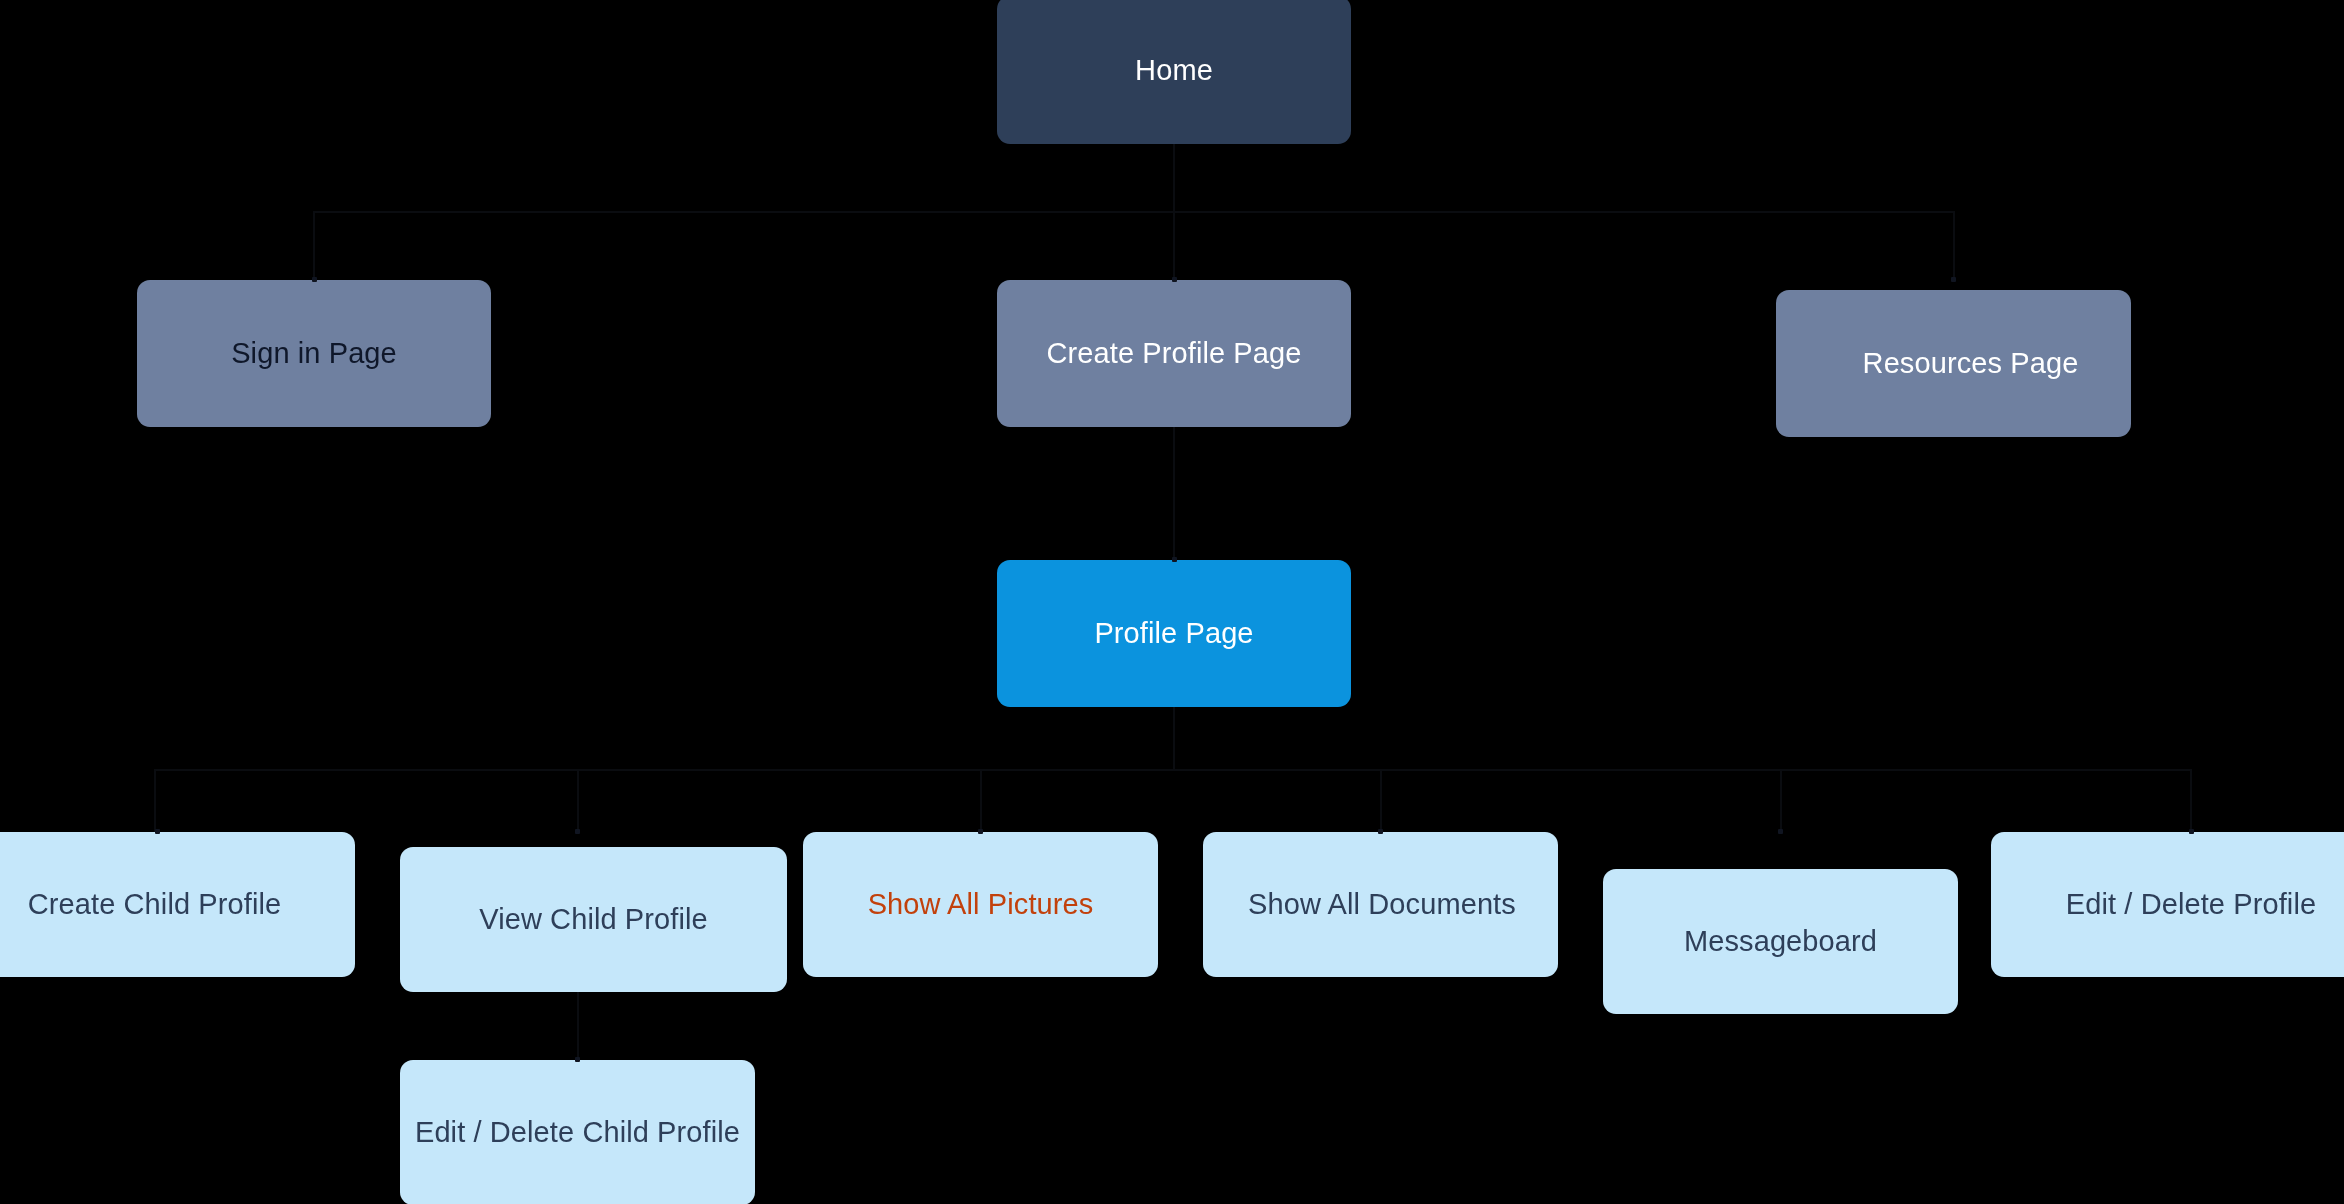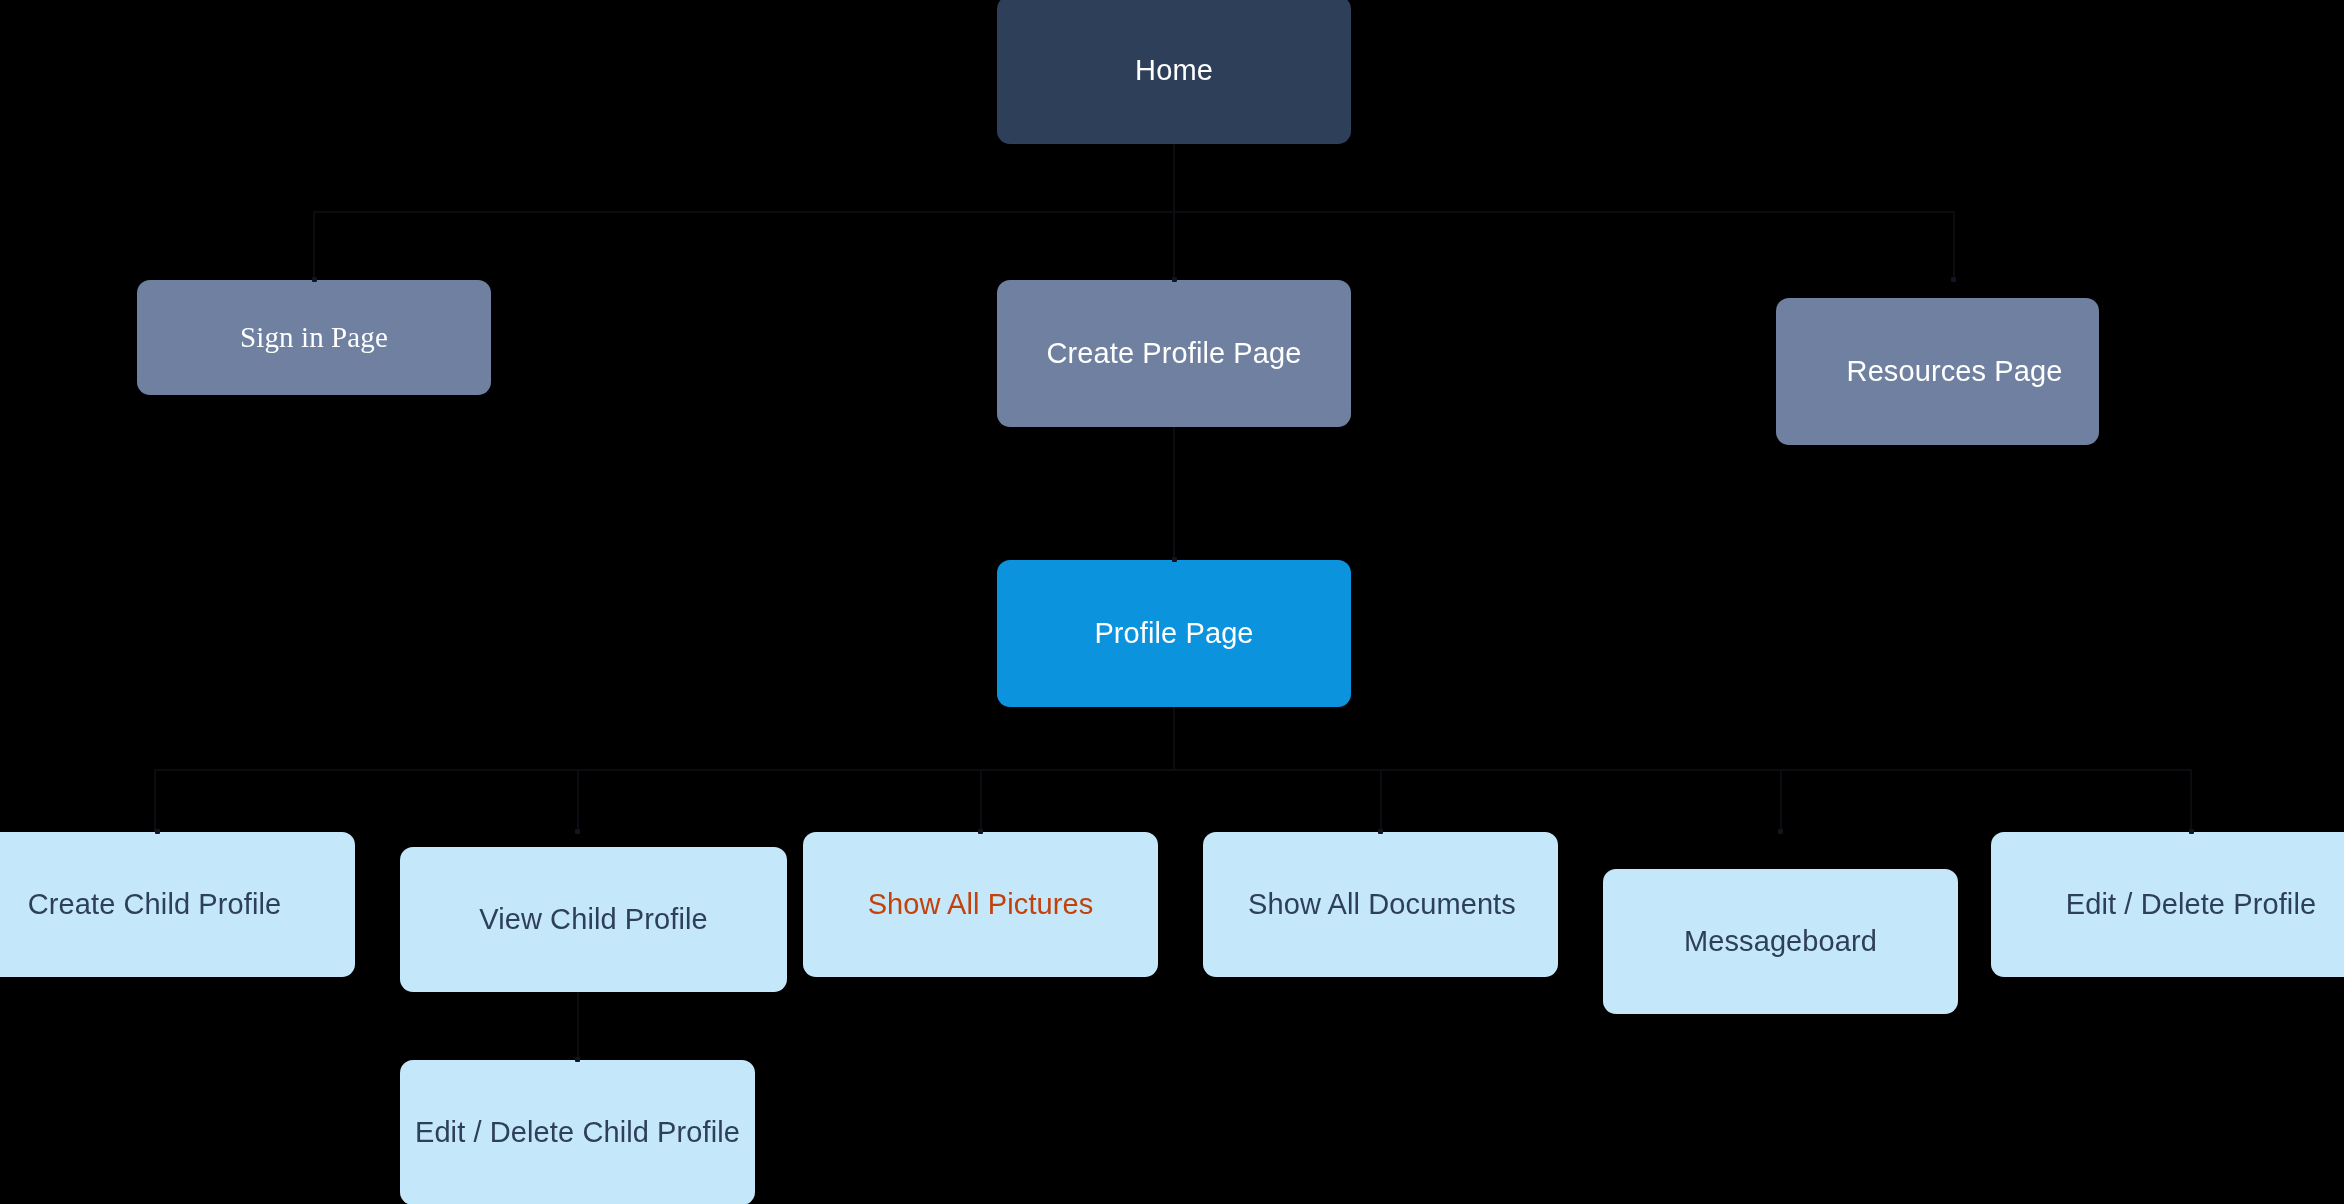--- a/index.html
+++ b/index.html
@@ -76,23 +76,23 @@
       <div class="edge" style="background: rgb(10, 12, 16); left: 1779.5px; top: 769.5px; width: 2px; height: 62.5px;"></div>
       <div class="edge" style="background: rgb(10, 12, 16); left: 1173px; top: 707px; width: 2px; height: 62.5px;"></div>
       <div class="edge" style="background: rgb(10, 12, 16); left: 1173px; top: 768.5px; width: 1019px; height: 2px;"></div>
       <div class="edge" style="background: rgb(10, 12, 16); left: 2190px; top: 769.5px; width: 2px; height: 62.5px;"></div>
       <div class="edge" style="background: rgb(10, 12, 16); left: 576.5px; top: 977px; width: 2px; height: 41.5px;"></div>
       <div class="edge" style="background: rgb(10, 12, 16); left: 576.5px; top: 1017.5px; width: 2px; height: 2px;"></div>
       <div class="edge" style="background: rgb(10, 12, 16); left: 576.5px; top: 1018.5px; width: 2px; height: 41.5px;"></div>
     </div>
   <div id="node-layer">
       <div class="node" style="left: 997px; top: -4px; width: 354px; height: 148px; background: rgb(46, 63, 89); color: rgb(255, 255, 255);">Home</div>
-      <div class="node" style="left: 137px; top: 280px; width: 354px; height: 115px; background: rgb(111, 128, 160); color: #ffffff; font-family: Liberation Serif, serif;">Sign in Page</div>
+      <div class="node" style="left: 137px; top: 280px; width: 354px; height: 147px; background: rgb(111, 128, 160); color: #0f172a;">Sign in Page</div>
       <div class="node" style="left: 997px; top: 280px; width: 354px; height: 147px; background: rgb(111, 128, 160); color: rgb(255, 255, 255);">Create Profile Page</div>
-      <div class="node" style="left: 1776px; top: 298px; width: 323px; height: 147px; background: rgb(111, 128, 160); color: rgb(255, 255, 255); padding-left: 48px;">Resources Page</div>
+      <div class="node" style="left: 1776px; top: 290px; width: 355px; height: 147px; background: rgb(111, 128, 160); color: rgb(255, 255, 255); padding-left: 48px;">Resources Page</div>
       <div class="node" style="left: 997px; top: 560px; width: 354px; height: 147px; background: rgb(11, 147, 222); color: rgb(255, 255, 255);">Profile Page</div>
       <div class="node" style="left: -46px; top: 832px; width: 401px; height: 145px; background: rgb(197, 231, 250); color: rgb(46, 63, 89);">Create Child Profile</div>
       <div class="node" style="left: 400px; top: 847px; width: 387px; height: 145px; background: rgb(197, 231, 250); color: rgb(46, 63, 89);">View Child Profile</div>
       <div class="node" style="left: 803px; top: 832px; width: 355px; height: 145px; background: rgb(197, 231, 250); color: #c2410c;">Show All Pictures</div>
       <div class="node" style="left: 1203px; top: 832px; width: 355px; height: 145px; background: rgb(197, 231, 250); color: rgb(46, 63, 89); padding-left: 17px;">Show All Documents</div>
       <div class="node" style="left: 1603px; top: 832px; width: 355px; height: 145px; background: rgb(197, 231, 250); color: rgb(46, 63, 89); margin-top: 37px;">Messageboard</div>
       <div class="node" style="left: 1991px; top: 832px; width: 400px; height: 145px; background: rgb(197, 231, 250); color: rgb(46, 63, 89);">Edit / Delete Profile</div>
       <div class="node" style="left: 400px; top: 1060px; width: 355px; height: 145px; background: rgb(197, 231, 250); color: rgb(46, 63, 89);">Edit / Delete Child Profile</div>
     </div>
 <div class="stub" style="left: 312px; top: 277px;"></div>

